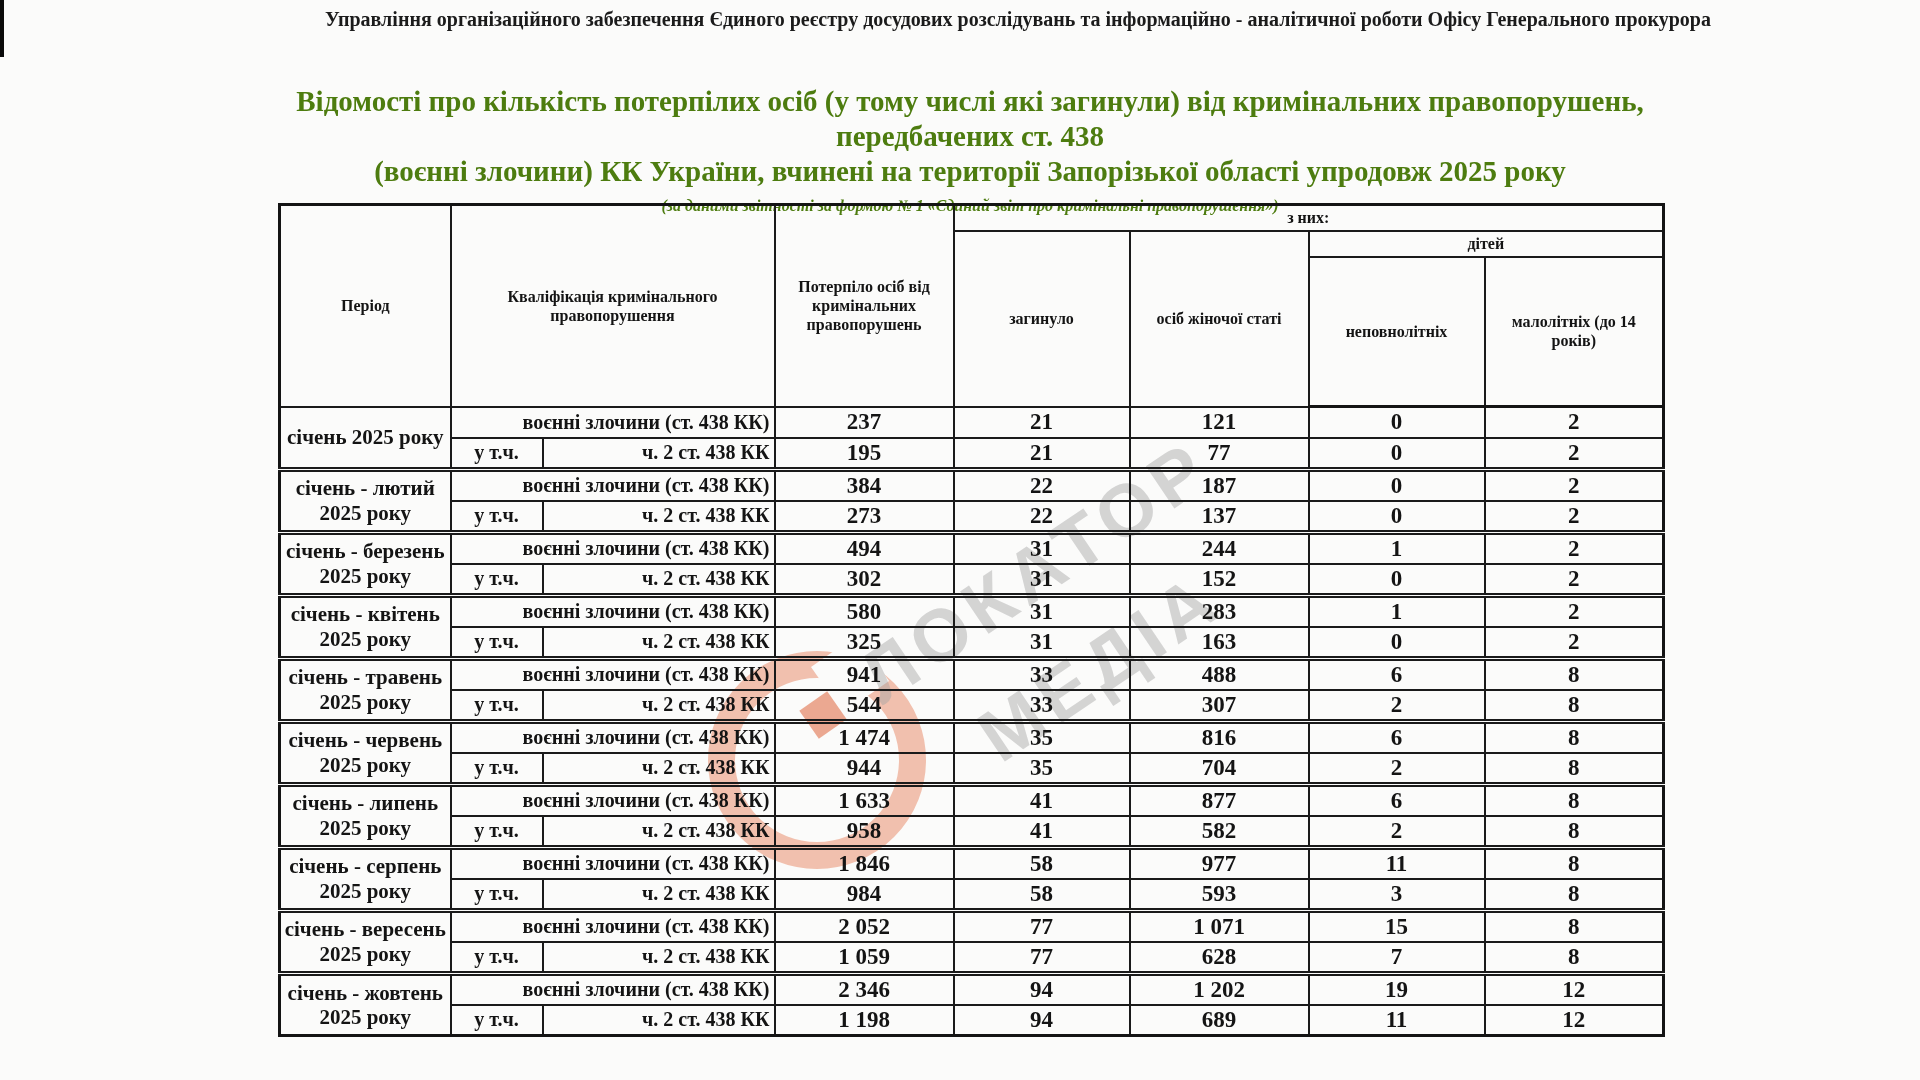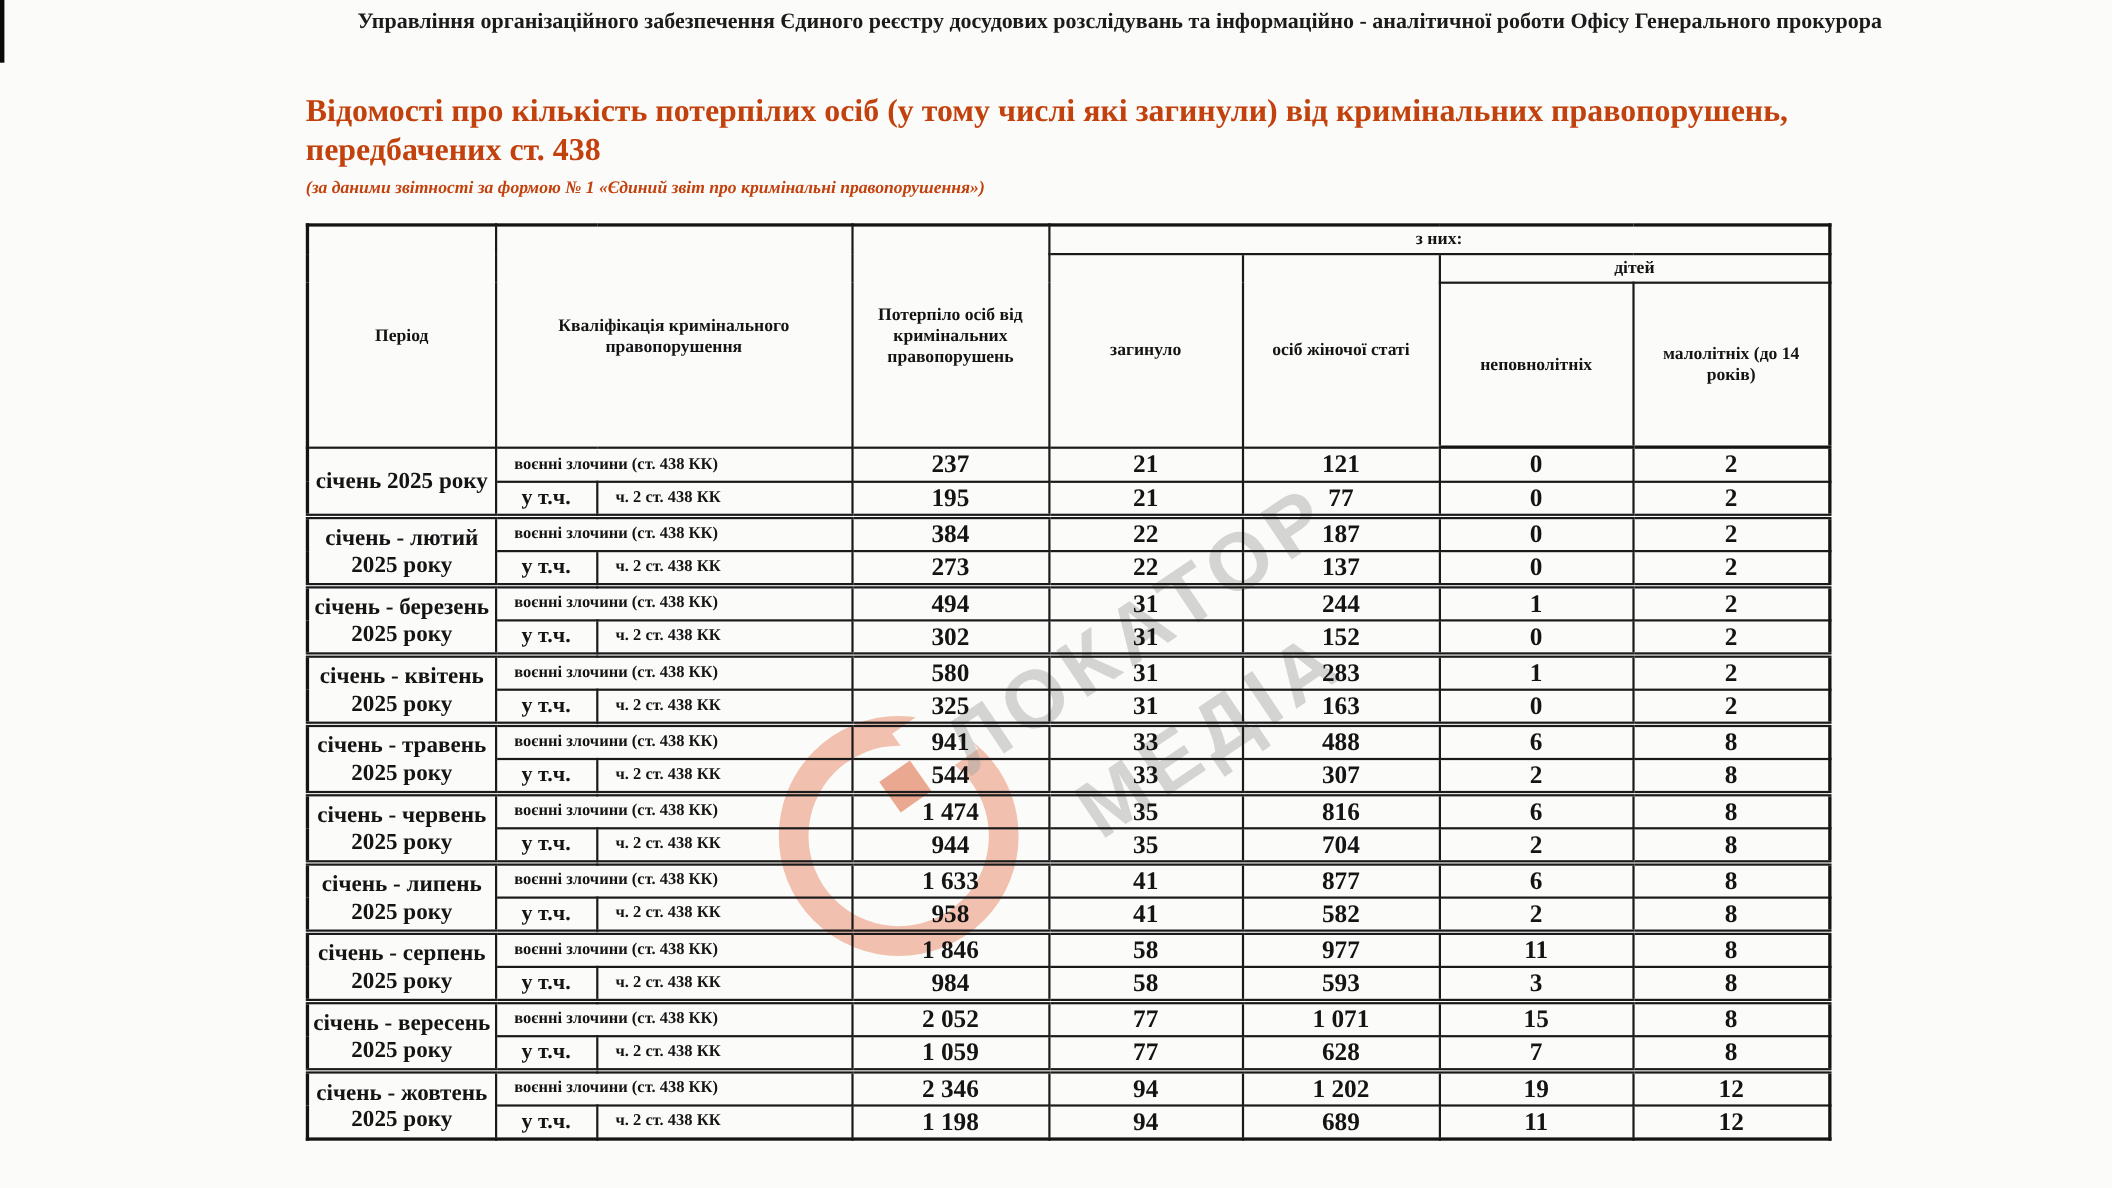--- a/index.html
+++ b/index.html
@@ -14,21 +14,21 @@
   
   .top-line{
     position:absolute;top:8px;right:209px;
     font-size:20px;font-weight:bold;
     white-space:nowrap;color:#1b1b1b;
   }
 
   
   .title-block{
     position:absolute;left:278px;top:84px;width:1384px;
-    text-align:left;color:#c2410c;
+    text-align:center;color:#4d7c0f;
   }
   .title-line{font-size:29px;font-weight:bold;line-height:35px;}
   .subtitle{font-size:16px;font-weight:bold;font-style:italic;margin-top:8px;}
 
   
   .wm{position:absolute;left:0;top:0;width:1920px;height:1080px;z-index:0;pointer-events:none;}
   .wm-ring{
     position:absolute;left:708px;top:651px;width:164px;height:164px;
     border:27px solid rgba(225,98,50,0.38);border-radius:50%;
   }
@@ -59,34 +59,35 @@
   }
   table{border:3px solid #141414;}
   thead th{font-size:16px;line-height:1.2;}
   .h-top{height:26px;}
   .h-mid{height:26px;}
   .h-low{height:150px;}
   thead tr.h-low th{border-bottom:3px solid #141414;}
   tbody tr{height:31px;}
   td.num{font-size:23px;}
   td.period{font-size:21px;line-height:1.15;padding:0 2px;}
-  td.qleft{text-align:left;padding-left:16px;font-size:15px;white-space:nowrap;}
+  td.qleft{text-align:right;padding-left:16px;font-size:20px;white-space:nowrap;}
   td.incl{font-size:20px;margin-top:39px;}
   tr.pair-start td{border-top:5px double #1a1a1a;}
   tr.sub-row td{border-top:1px solid #1a1a1a;}
 </style>
 </head>
 <body>
 
 <div class="edge-mark"></div>
 
 <div class="top-line">Управління організаційного забезпечення Єдиного реєстру досудових розслідувань та інформаційно - аналітичної роботи Офісу Генерального прокурора</div>
 
 <div class="title-block">
   <div class="title-line">Відомості про кількість потерпілих осіб (у тому числі які загинули) від кримінальних правопорушень, передбачених ст. 438</div>
+  <div class="title-line">(воєнні злочини) КК України, вчинені на території Запорізької області упродовж 2025 року</div>
   <div class="subtitle">(за  даними звітності за формою № 1 «Єдиний звіт про кримінальні правопорушення»)</div>
 </div>
 
 <div class="wm">
   <div class="wm-ring"></div>
   <div class="wm-cut"></div>
   <div class="wm-dot"></div>
   <div class="wm-text">
     <span>ЛОКАТОР</span>
     <span>МЕДІА</span>

